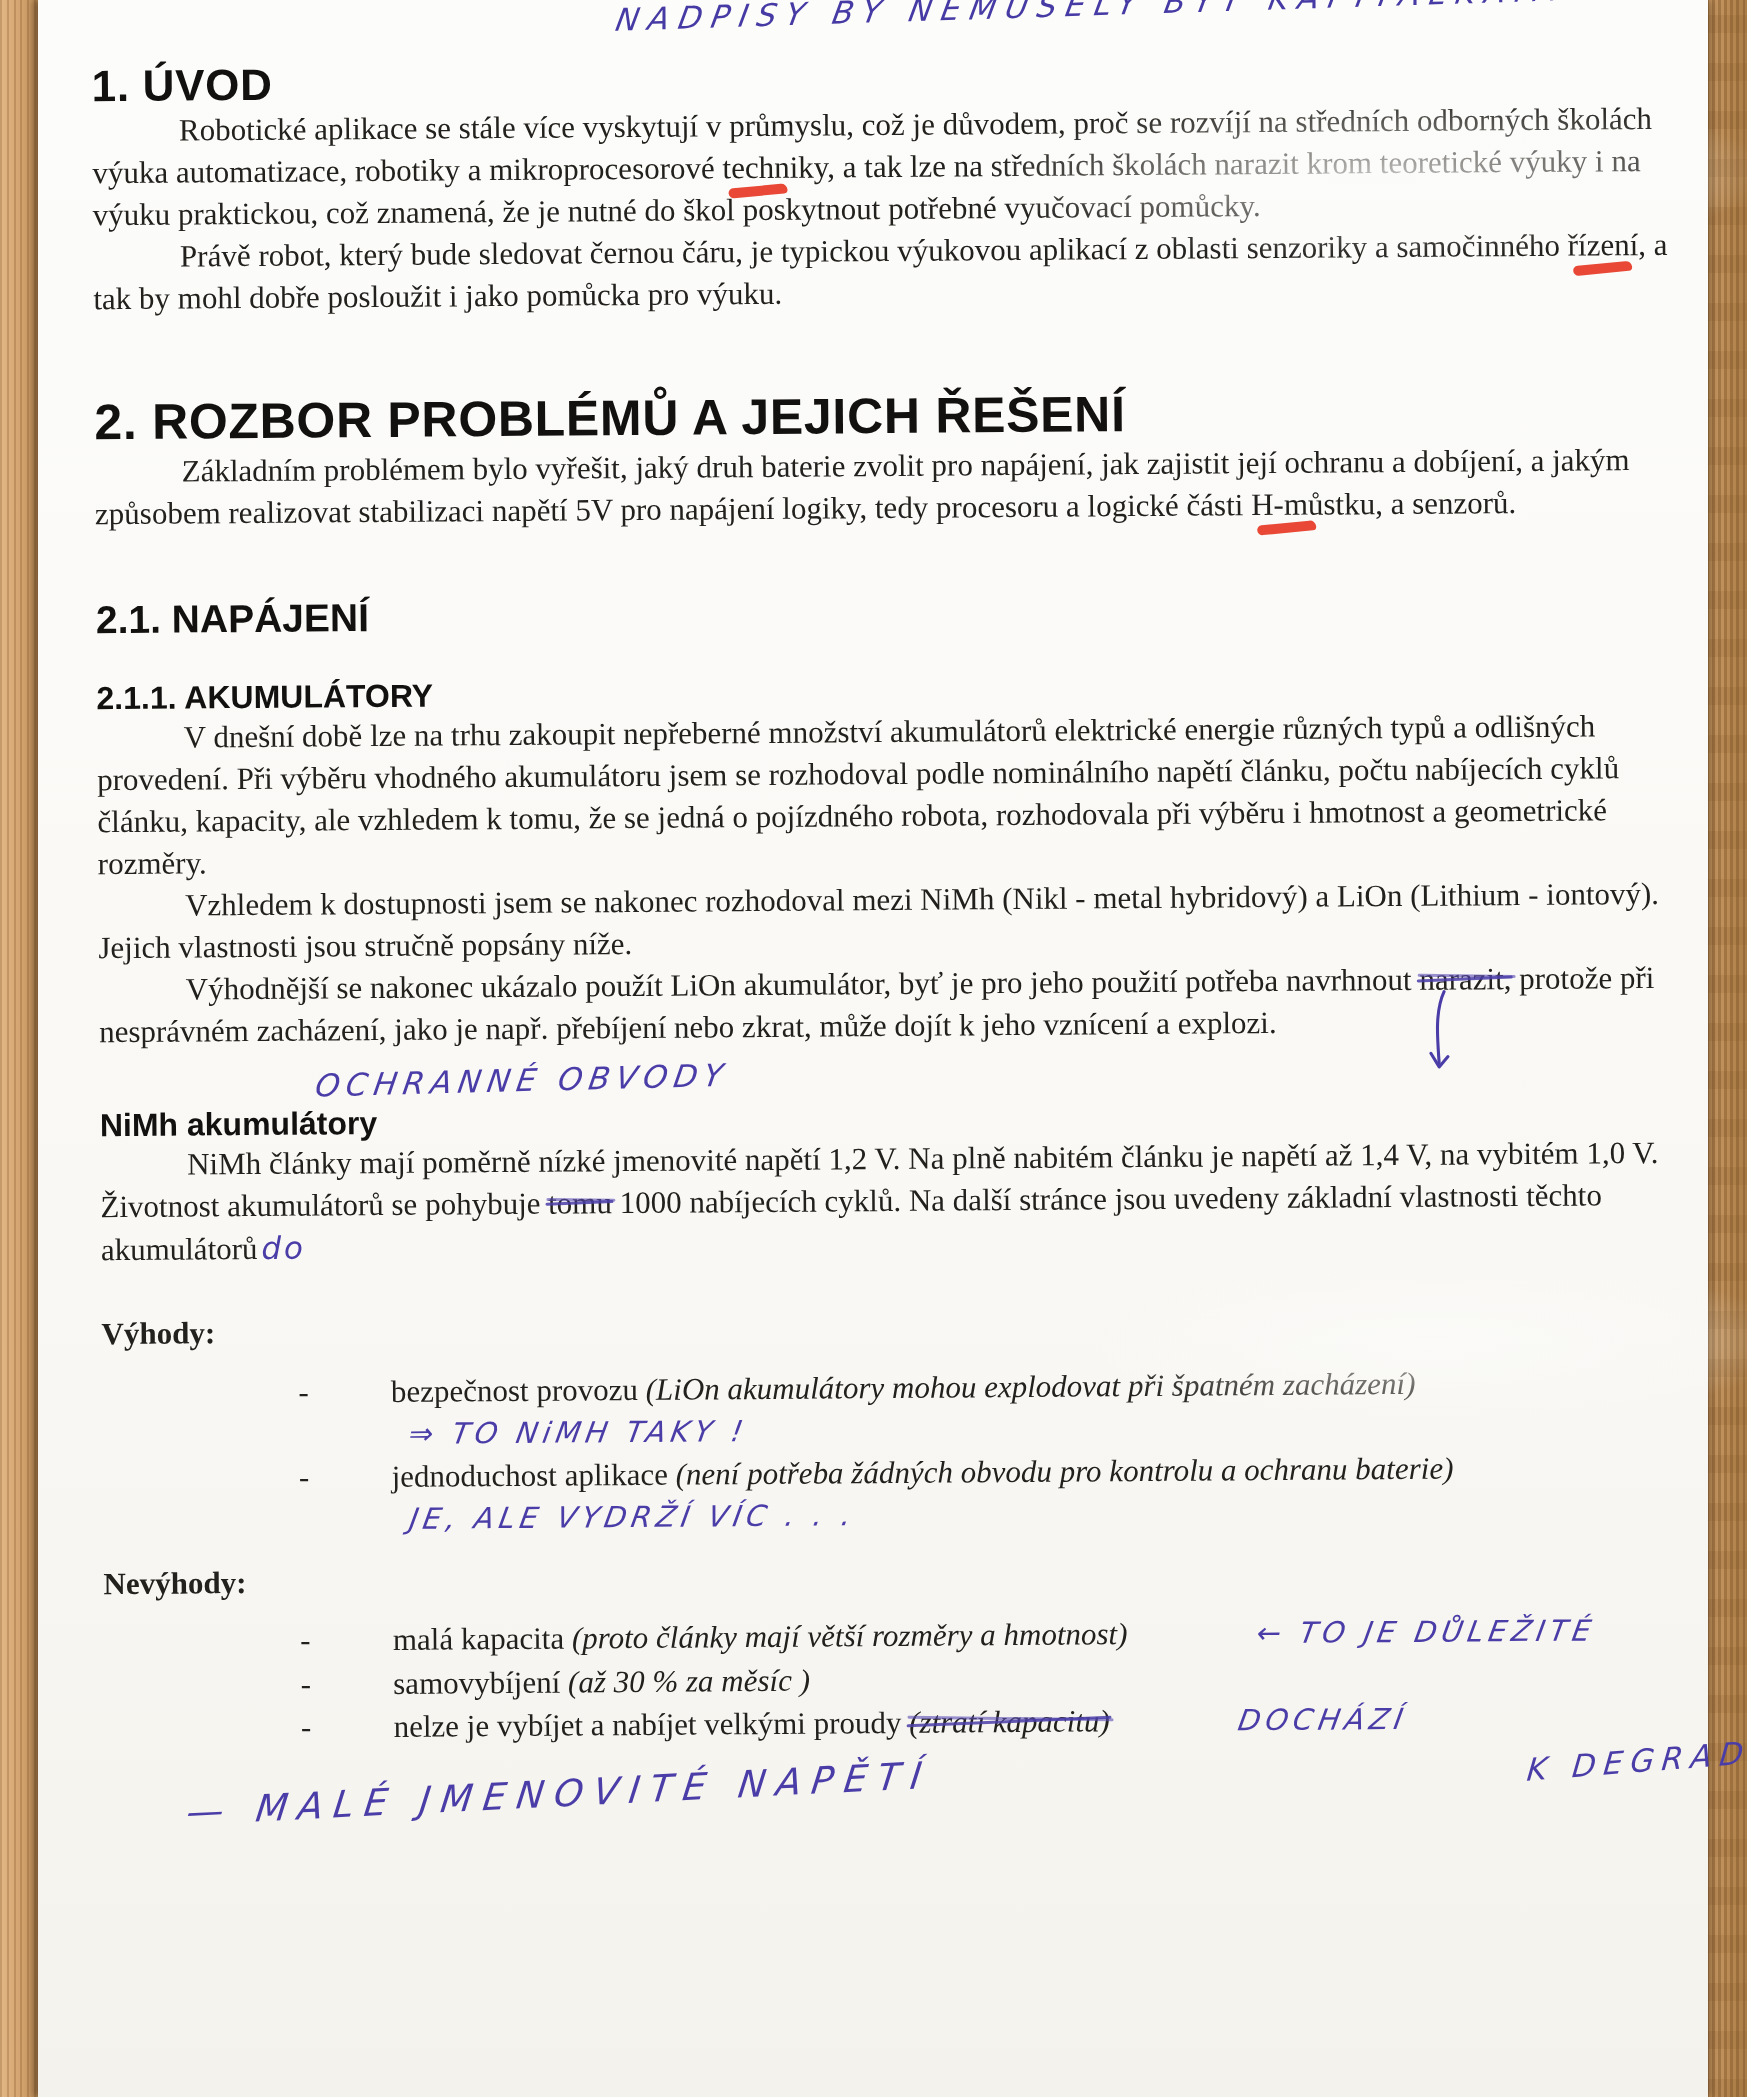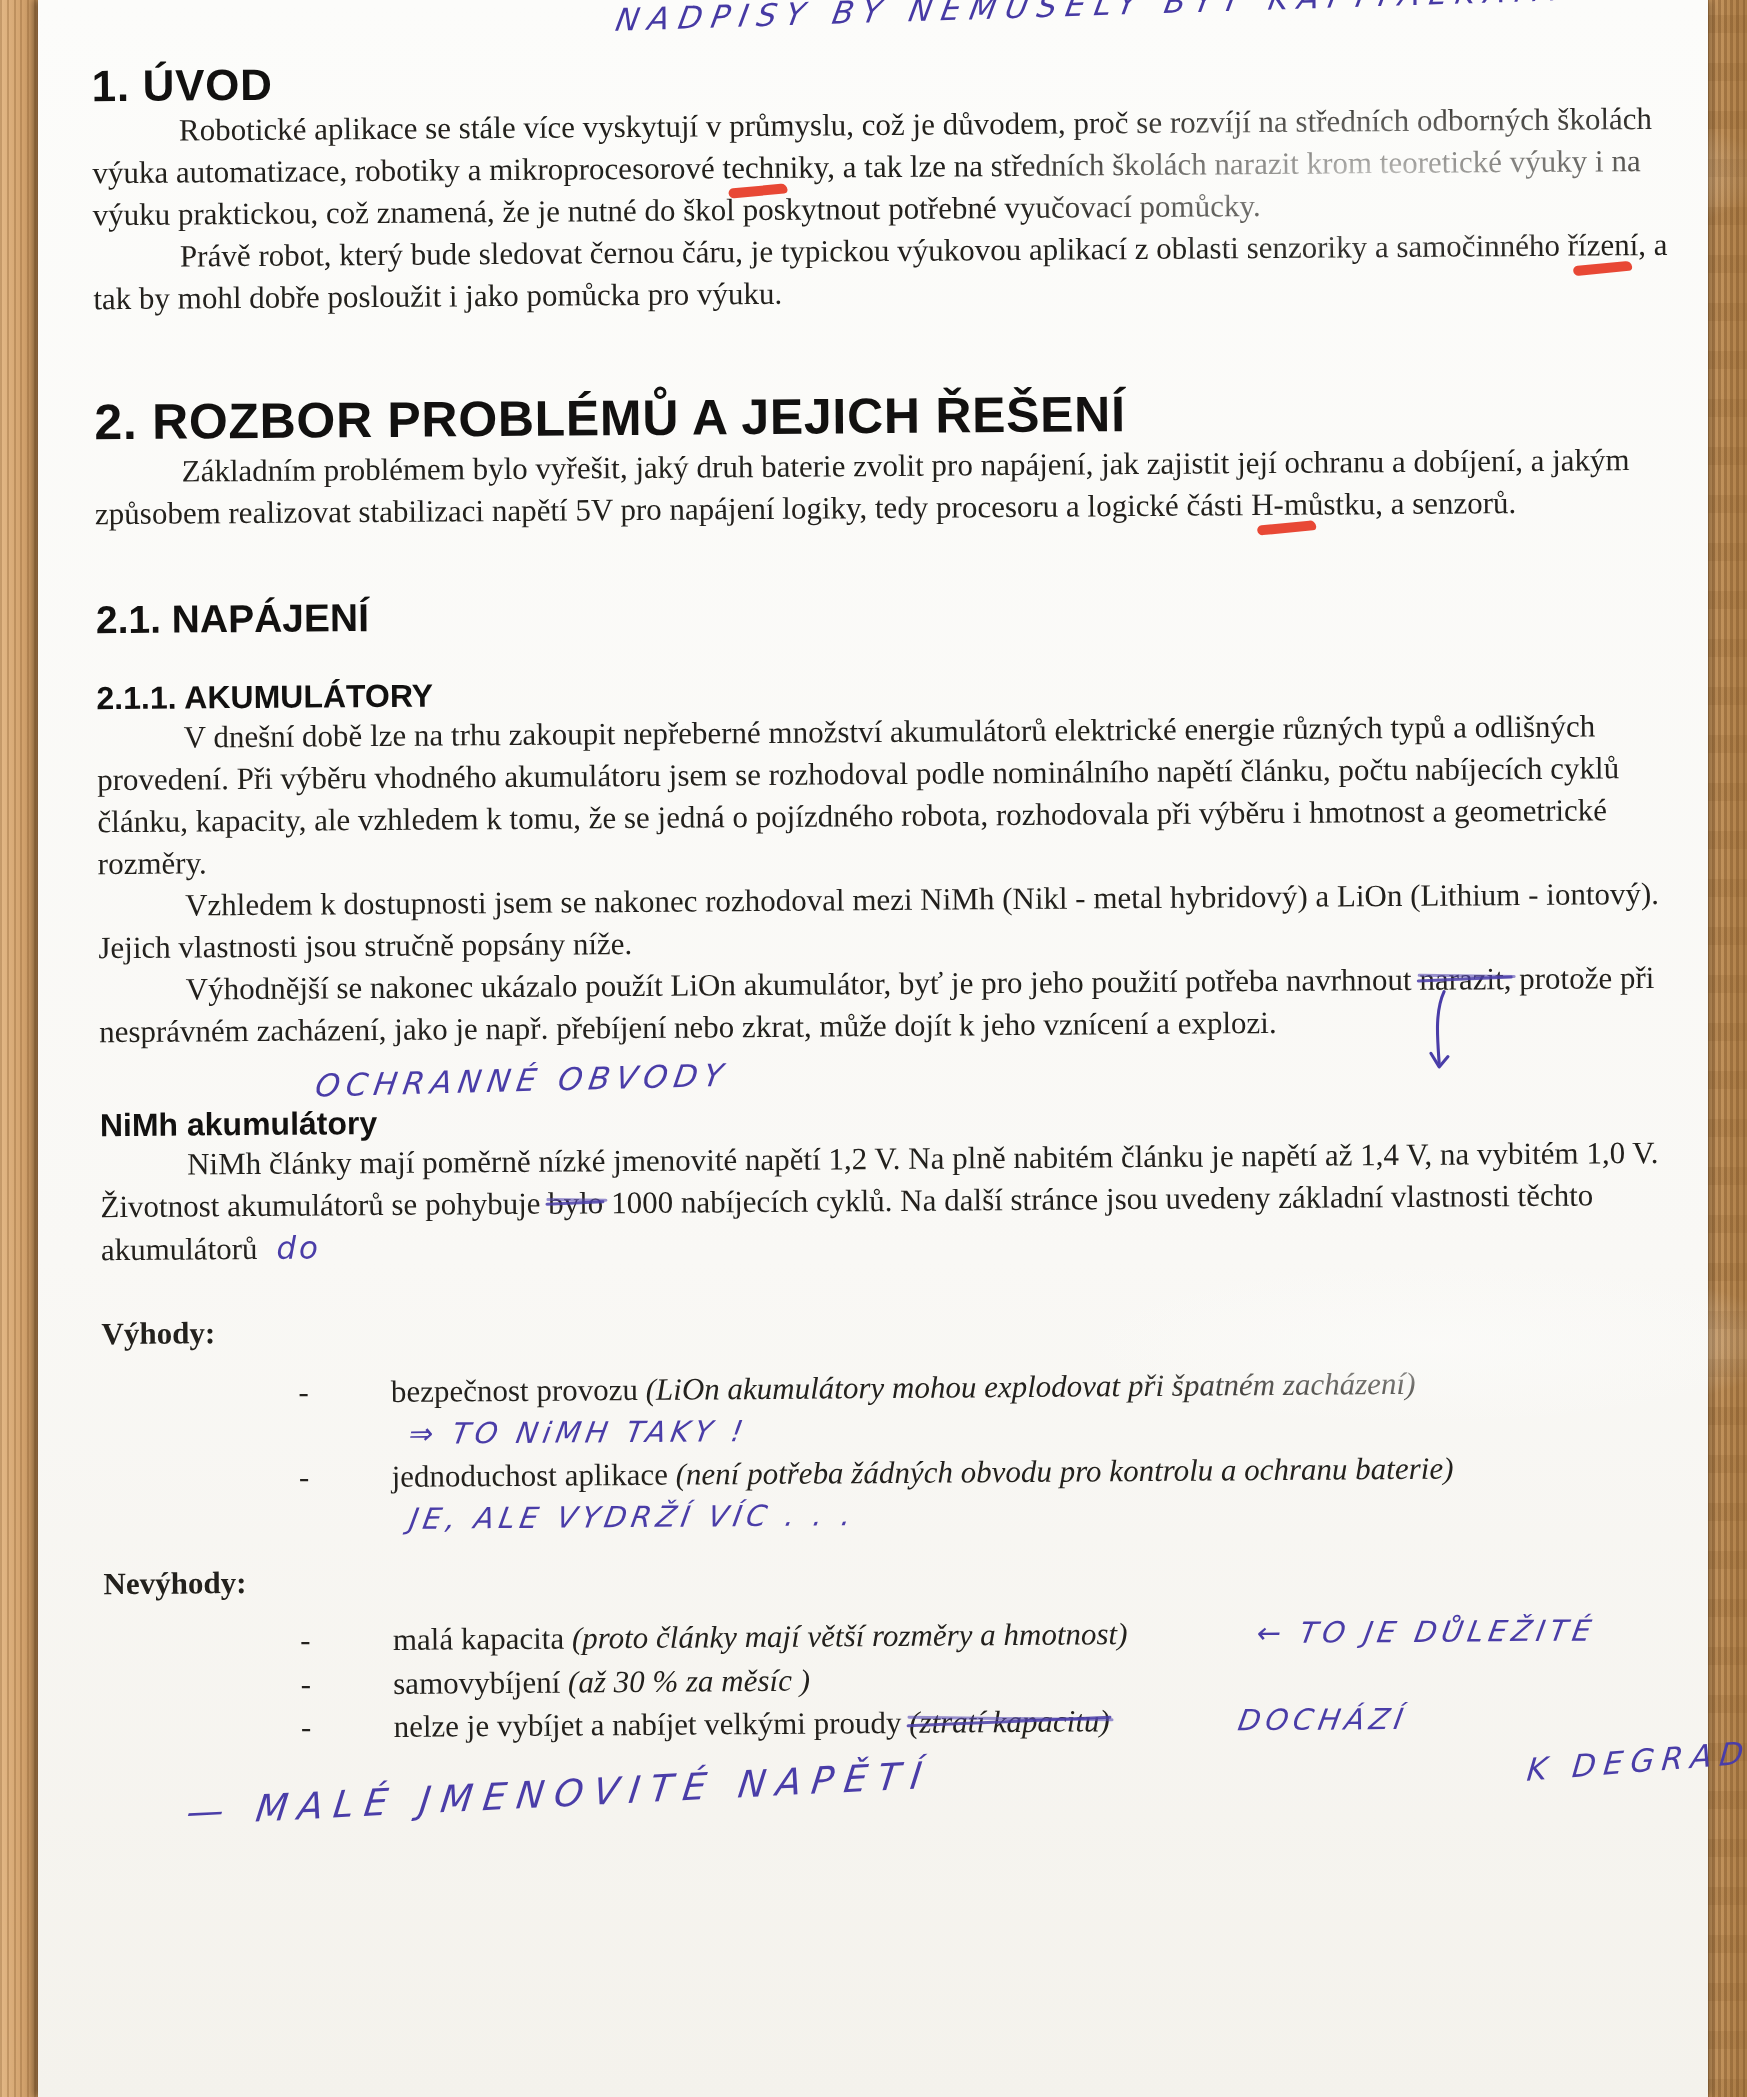--- a/index.html
+++ b/index.html
@@ -66,21 +66,21 @@
   .hand{
     font-family:"DejaVu Sans", sans-serif;font-style:italic;color:#4a3da8;
     letter-spacing:6.1px;white-space:nowrap;
   }
   .top-note{
     position:absolute;top:-11px;left:578px;font-size:31px;letter-spacing:9px;
     transform:rotate(-1.4deg) skewX(-12deg);color:#463aa4;
   }
   .ochranne{display:block;margin:1.4px 0 0 216px;font-size:31px;transform:rotate(-1deg) skewX(-10deg);}
   .hand-inline{font-size:29px;letter-spacing:4.8px;transform:skewX(-10deg);display:inline-block;margin-left:18px;}
-  .hand-do{font-size:31px;letter-spacing:2.7px;margin-left:19px;}
+  .hand-do{font-size:31px;letter-spacing:2.7px;margin-left:4px;}
   .male-line{display:block;margin:11px 0 0 81px;font-size:37px;letter-spacing:10.2px;transform:rotate(-2.4deg) skewX(-10deg);}
   .k-degradaci{position:absolute;left:1133px;bottom:-45px;font-size:31px;letter-spacing:7.5px;transform:rotate(-4deg) skewX(-10deg);}
   
   .pen-anchor{position:relative;}
   .pen-anchor svg{position:absolute;left:1.4px;top:30px;overflow:visible;}
   
   .li{position:relative;margin-left:178px;text-indent:111px;}
   .li::before{content:"-";position:absolute;left:18.4px;top:0;text-indent:0;}
   .li .it{font-style:italic;}
   .adv{margin-top:18px;} .dis{margin-top:16.4px;}
@@ -123,21 +123,21 @@
 
       <p class="bp mt-p6"><span>Výhodnější se nakonec ukázalo použít LiOn akumulátor, byť je pro jeho použití potřeba navrhnout </span><span class="blue-strike pen-anchor"><span>narazit,</span><svg width="41" height="89" viewBox="0 0 60 130">
               <path d="M34 0 C20 30 24 70 26 104" stroke="#4a3da8" stroke-width="4.5" fill="none" stroke-linecap="round"></path>
               <path d="M26 110 l-12 -20 M26 110 l13 -15" stroke="#4a3da8" stroke-width="4.5" fill="none" stroke-linecap="round"></path>
             </svg></span><span> protože při nesprávném zacházení, jako je např. přebíjení nebo zkrat, může dojít k jeho vznícení a explozi.</span></p>
 
       <span class="hand ochranne">OCHRANNÉ OBVODY</span>
 
       <h3 class="h-nimh">NiMh akumulátory</h3>
 
-      <p class="bp mt-p7"><span>NiMh články mají poměrně nízké jmenovité napětí 1,2 V. Na plně nabitém článku je napětí až 1,4 V, na vybitém 1,0 V. Životnost akumulátorů se pohybuje </span><span class="blue-strike">bylo</span><span> 1000 nabíjecích cyklů. Na další stránce jsou uvedeny základní vlastnosti těchto akumulátorů</span><span class="hand hand-do">do</span></p>
+      <p class="bp mt-p7"><span>NiMh články mají poměrně nízké jmenovité napětí 1,2 V. Na plně nabitém článku je napětí až 1,4 V, na vybitém 1,0 V. Životnost akumulátorů se pohybuje </span><span class="blue-strike">tomu</span><span> 1000 nabíjecích cyklů. Na další stránce jsou uvedeny základní vlastnosti těchto akumulátorů</span><span class="hand hand-do">do</span></p>
 
       <div class="serif-b vyhody">Výhody:</div>
 
       <div class="adv">
         <div class="li"><span>bezpečnost provozu </span><span class="it">(LiOn akumulátory mohou explodovat při špatném zacházení)</span><span class="hand hand-inline">⇒ TO NiMH TAKY !</span></div>
         <div class="li"><span>jednoduchost aplikace </span><span class="it">(není potřeba žádných obvodu pro kontrolu a ochranu baterie)</span><span class="hand hand-inline">JE, ALE VYDRŽÍ VÍC . . .</span></div>
       </div>
 
       <div class="serif-b nevyhody">Nevýhody:</div>
 

